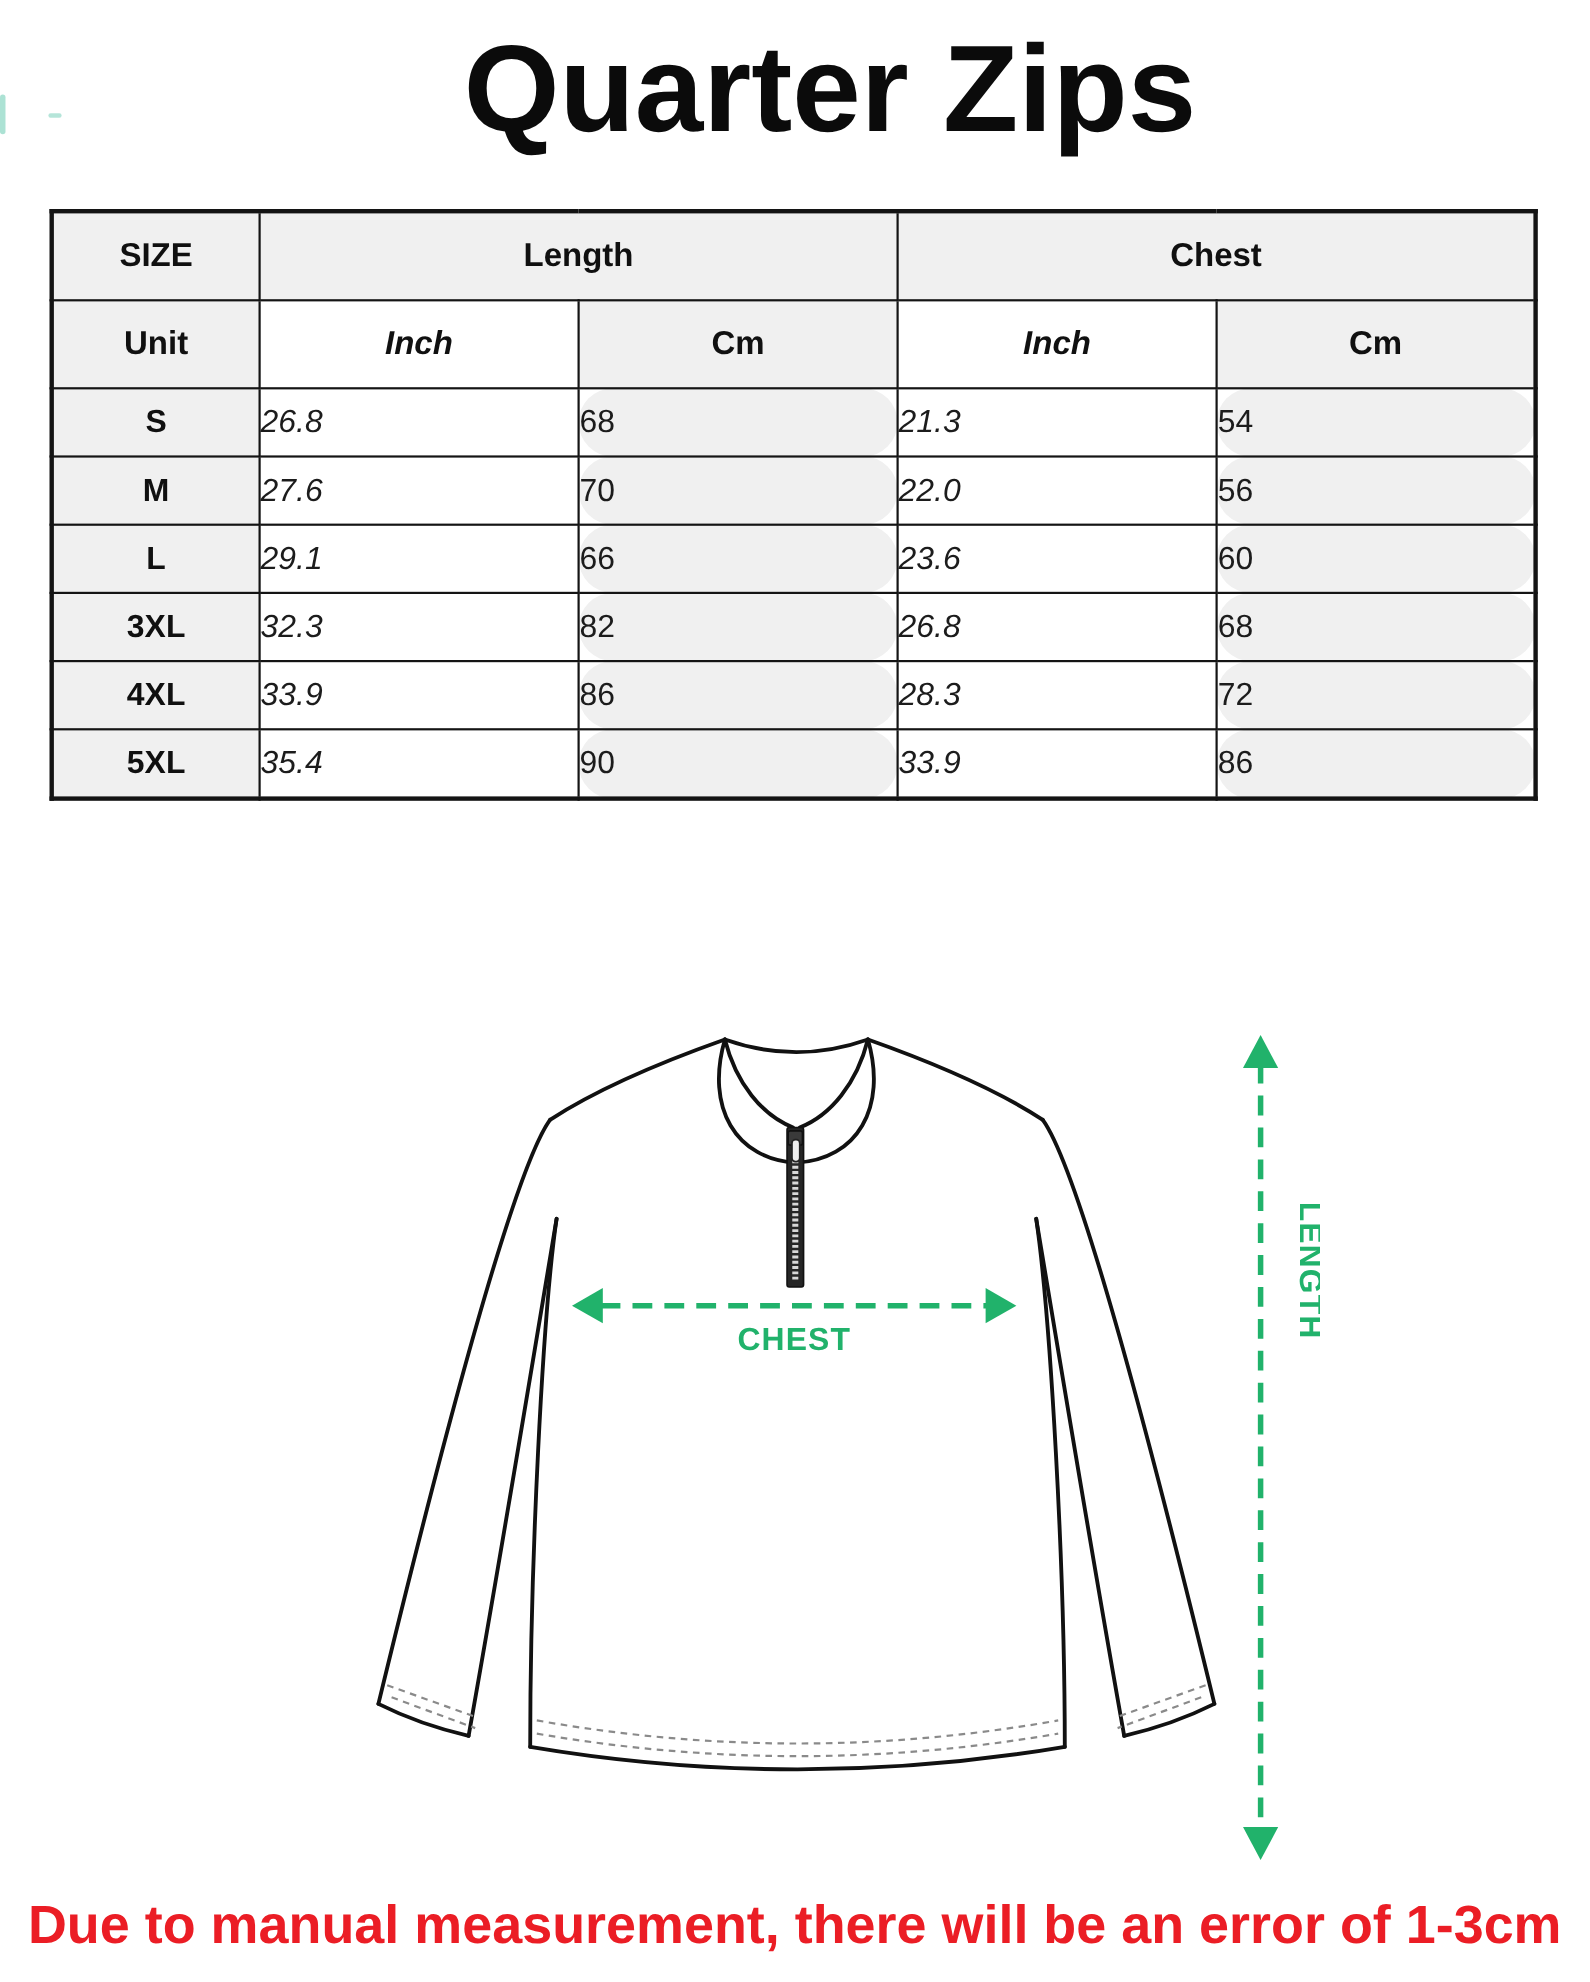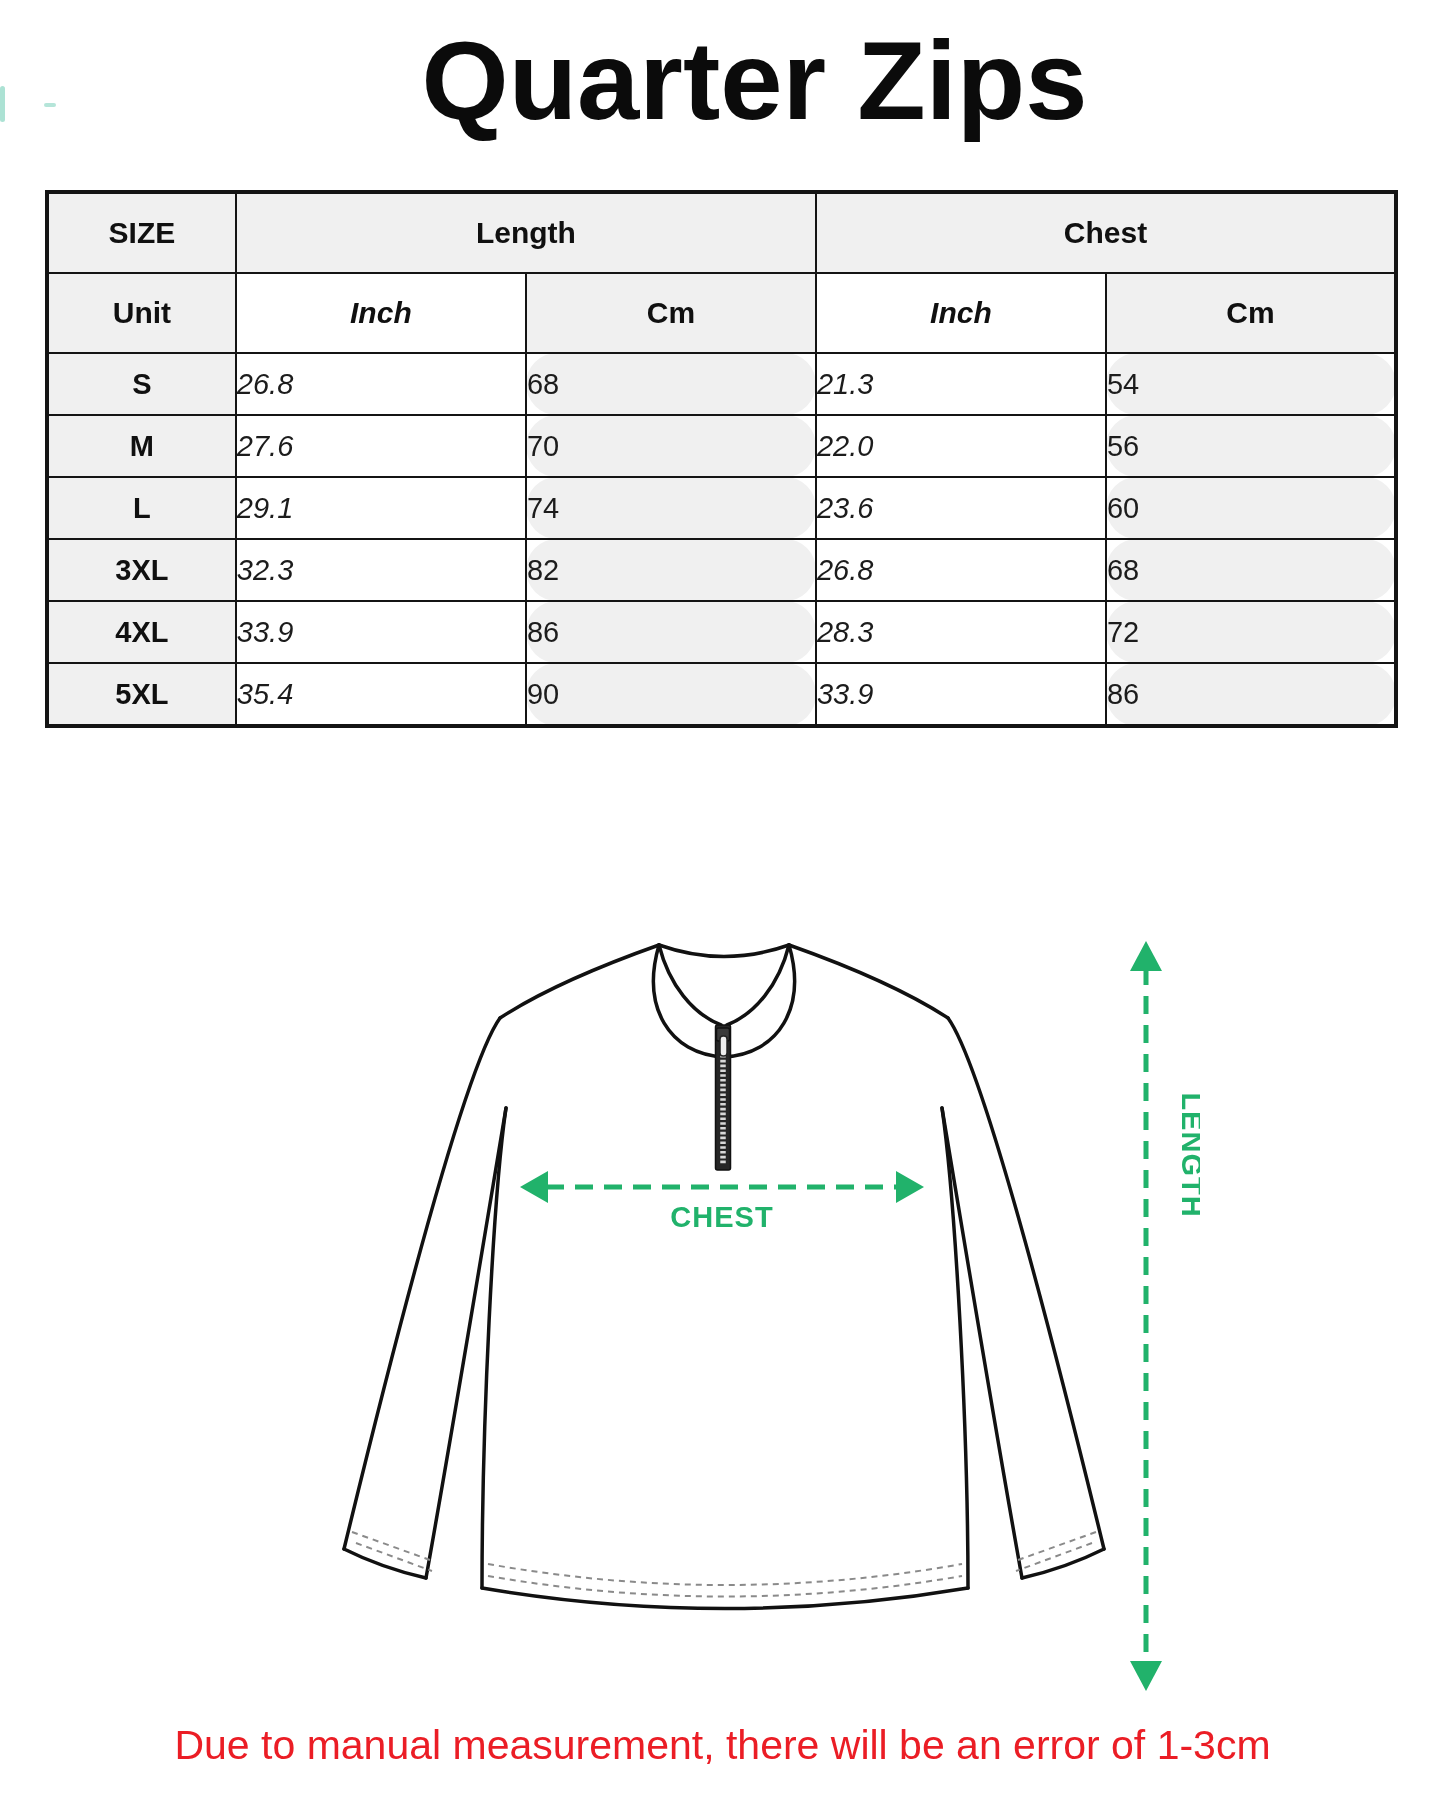--- a/index.html
+++ b/index.html
@@ -30,21 +30,21 @@
   }
   .size-table thead th { height:78px; font-size:30px; font-weight:700; color:#101010; }
   .size-table tbody th { height:60px; font-size:29px; font-weight:700; color:#101010; }
   .size-table tbody td { height:60px; font-size:29px; font-weight:400; color:#1c1c1c;border-radius:31px; }
   .shade { background:#f0f0f0; }
   .white { background:#ffffff;font-style:italic; }
 
   .figure { position:absolute; left:280px; top:865px; width:920px; height:840px; }
   .footnote {
     position:absolute; top:1722px; left:0; width:100%;
-    text-align:center; font-size:41px; font-weight:400; color:#eb1d25;
+    text-align:center; font-size:49px; font-weight:700; color:#eb1d25;
   }
   .green-label { font-family:"Liberation Sans", sans-serif; font-size:29px; font-weight:700; letter-spacing:1px; }
 </style>
 </head>
 <body>
 
 <div class="page">
 
   <div class="artifact-1"></div>
   <div class="artifact-2"></div>
@@ -84,21 +84,21 @@
       <tr>
         <th class="shade">M</th>
         <td class="white">27.6</td>
         <td class="shade">70</td>
         <td class="white">22.0</td>
         <td class="shade">56</td>
       </tr>
       <tr>
         <th class="shade">L</th>
         <td class="white">29.1</td>
-        <td class="shade">74</td>
+        <td class="shade">66</td>
         <td class="white">23.6</td>
         <td class="shade">60</td>
       </tr>
       <tr>
         <th class="shade">3XL</th>
         <td class="white">32.3</td>
         <td class="shade">82</td>
         <td class="white">26.8</td>
         <td class="shade">68</td>
       </tr>

